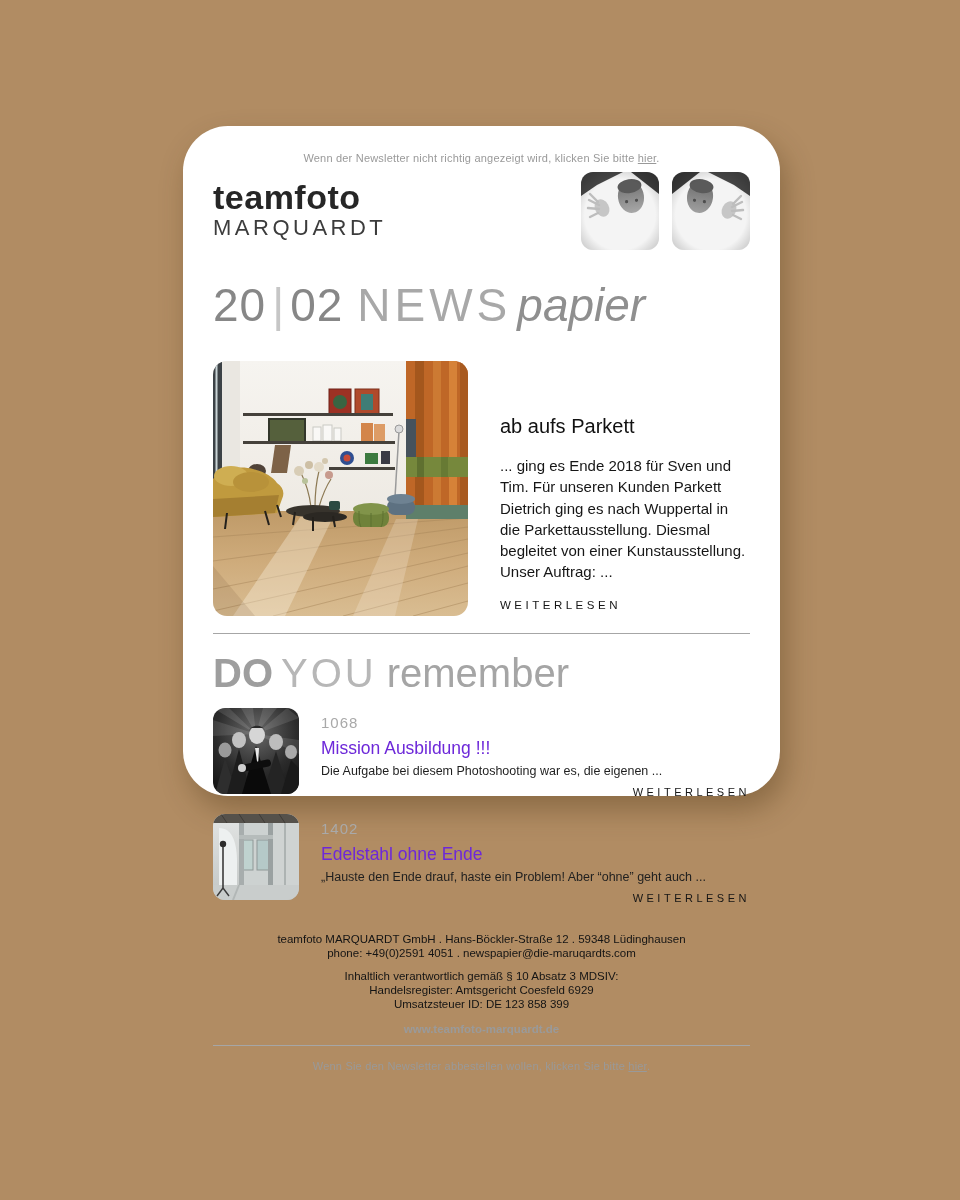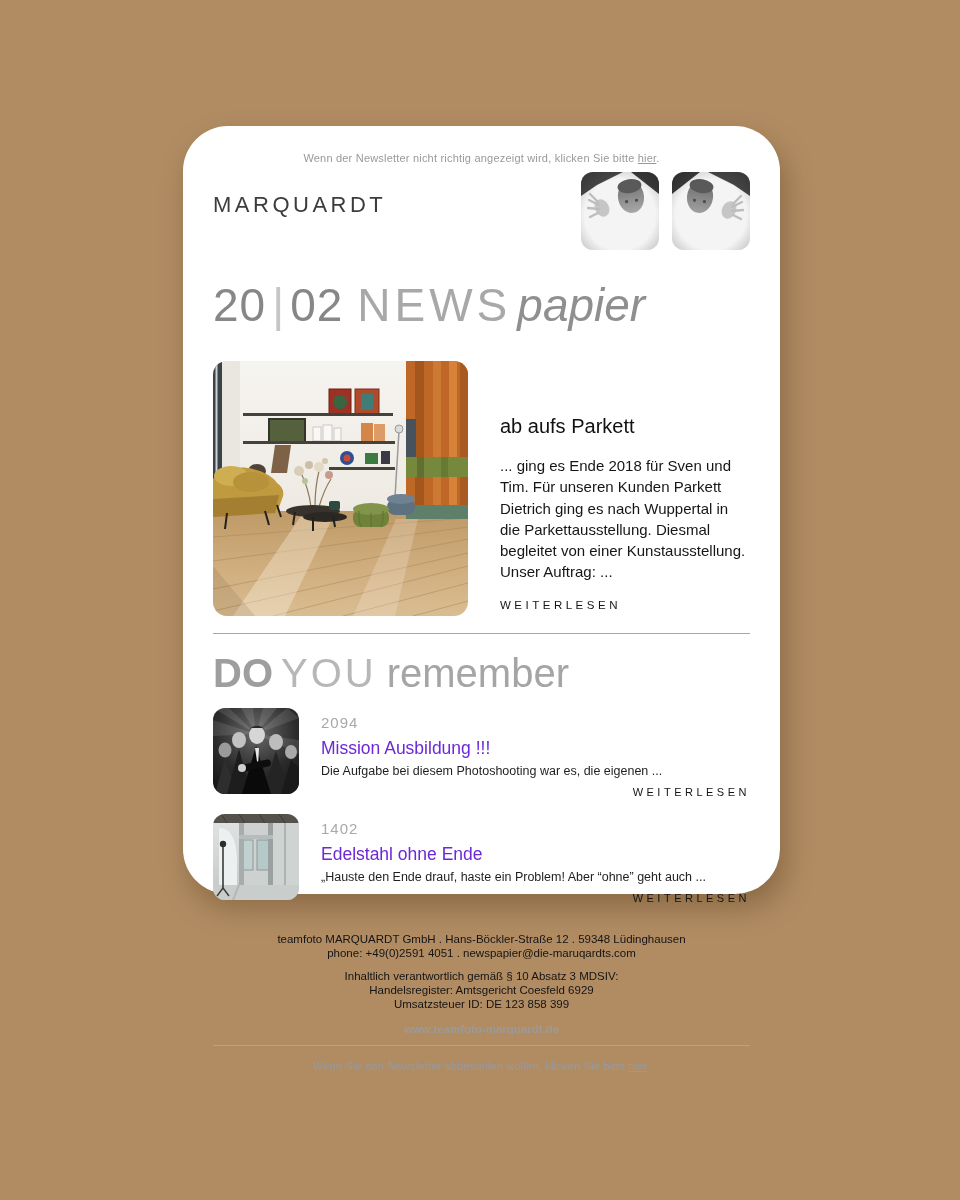--- a/index.html
+++ b/index.html
@@ -1,28 +1,28 @@
 <!DOCTYPE html>
 <html><head>
 <meta charset="utf-8">
 <style>
   html,body{margin:0;padding:0;}
   body{width:960px;height:1200px;position:relative;font-family:"Liberation Sans",sans-serif;
        background:#b18c63;overflow:hidden;}
-  .card{position:absolute;left:183px;top:126px;width:597px;height:768px;background:#fff;
+  .card{position:absolute;left:183px;top:126px;width:597px;height:670px;background:#fff;
         border-radius:45px;box-shadow:6px 14px 28px rgba(70,45,15,.35);box-sizing:border-box;
         padding:0 30px;}
   
   .notice{padding-top:26px;text-align:center;font-size:11px;color:#999;letter-spacing:.2px;}
   .notice a{color:#999;text-decoration:underline;cursor:pointer;}
   
   .header-row{margin-top:8px;display:flex;justify-content:space-between;align-items:flex-start;}
   .logo{padding-top:8px;color:#262626;line-height:1;}
   .logo-1{font-size:34px;font-weight:800;letter-spacing:.5px;}
-  .logo-2{font-size:22px;font-weight:300;letter-spacing:3.5px;color:#3c3c3c;margin-top:14px;}
+  .logo-2{font-size:22px;font-weight:300;letter-spacing:3.5px;color:#3c3c3c;margin-top:3px;}
   .header-photos{display:flex;gap:13px;}
   .hphoto{width:78px;height:78px;border-radius:12px;overflow:hidden;background:#eee;}
   .hphoto svg{display:block;width:78px;height:78px;}
   
   .masthead{margin-top:32px;font-size:46px;line-height:1.02;white-space:nowrap;}
   .mh-num{color:#878787;font-weight:500;letter-spacing:1px;}
   .mh-sep{color:#c6c6c6;font-weight:200;margin:0 6px;}
   .mh-news{color:#a8a8a8;font-weight:200;letter-spacing:4px;margin-left:14px;}
   .mh-papier{color:#8f8f8f;font-style:italic;font-weight:400;margin-left:6px;}
   
@@ -63,20 +63,21 @@
 <body>
 
 <div class="card">
 
   <div class="notice">
     <span>Wenn der Newsletter nicht richtig angezeigt wird, klicken Sie bitte </span><a>hier</a><span>.</span>
   </div>
 
   <div class="header-row">
     <div class="logo">
+      <div class="logo-1">teamfoto</div>
       <div class="logo-2">MARQUARDT</div>
     </div>
     <div class="header-photos">
       <div class="hphoto">
         <svg viewBox="0 0 78 78">
           <defs>
             <radialGradient id="hv1" cx="50%" cy="55%" r="78%">
               <stop offset="58%" stop-color="#000" stop-opacity="0"></stop>
               <stop offset="100%" stop-color="#000" stop-opacity="0.30"></stop>
             </radialGradient>
@@ -304,21 +305,21 @@
         <path d="M68,86 L78,52 L86,60 L86,86 Z" fill="#1a1a1a"></path>
         <ellipse cx="44" cy="27" rx="8" ry="9" fill="#d6d6d6"></ellipse>
         <path d="M36,23 C38,16 50,16 52,23 L50,20 L38,20 Z" fill="#2a2a2a"></path>
         <polygon points="29,86 43,38 58,86" fill="#0a0a0a"></polygon>
         <polygon points="42,40 46,40 45,60" fill="#e8e8e8"></polygon>
         <rect x="28" y="54" width="30" height="7" rx="3" fill="#0d0d0d" transform="rotate(-12 43 57)"></rect>
         <ellipse cx="29" cy="60" rx="4" ry="4" fill="#cfcfcf"></ellipse>
       </svg>
     </div>
     <div class="item-text">
-      <div class="item-number">2094</div>
+      <div class="item-number">1068</div>
       <div class="item-title">Mission Ausbildung !!!</div>
       <div class="item-teaser">Die Aufgabe bei diesem Photoshooting war es, die eigenen ...</div>
       <div class="item-more"><a class="readmore">WEITERLESEN</a></div>
     </div>
   </div>
 
   <div class="item">
     <div class="thumb">
       <svg viewBox="0 0 86 86">
         <defs>

